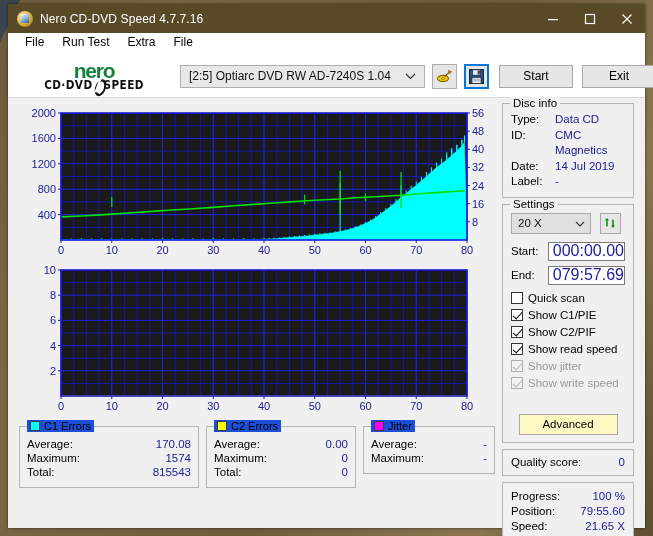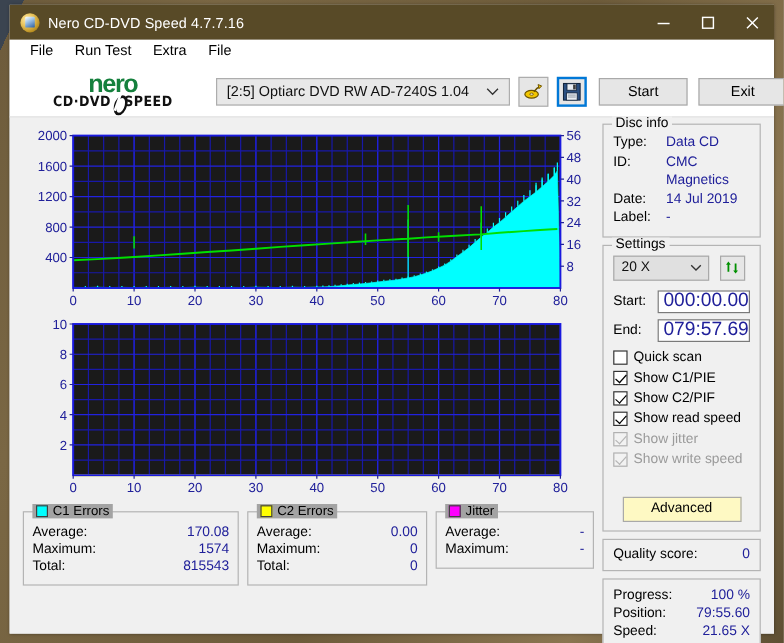--- a/index.html
+++ b/index.html
@@ -219,21 +219,21 @@
   
   .statbox {
     position: absolute;
     border: 1px solid #b4b4b4;
     background: #f0f0f0;
     box-sizing: border-box;
   }
   .statbox .legend {
     position: absolute;
     top: -7px; left: 7px;
-    background: #a3a3a3;
+    background: #1d4ed8;
     padding: 0 3px;
     display: flex; align-items: center;
     font-size: 11px; color: #000;
     white-space: nowrap;
   }
   .swatch {
     width: 8px; height: 8px;
     border: 1px solid #404040;
     margin-right: 4px;
     display: inline-block;

